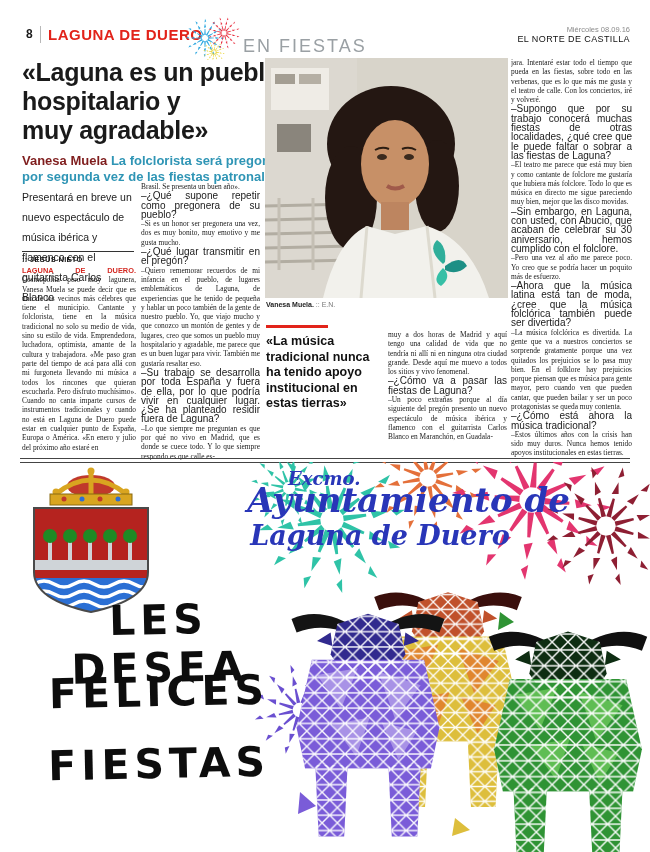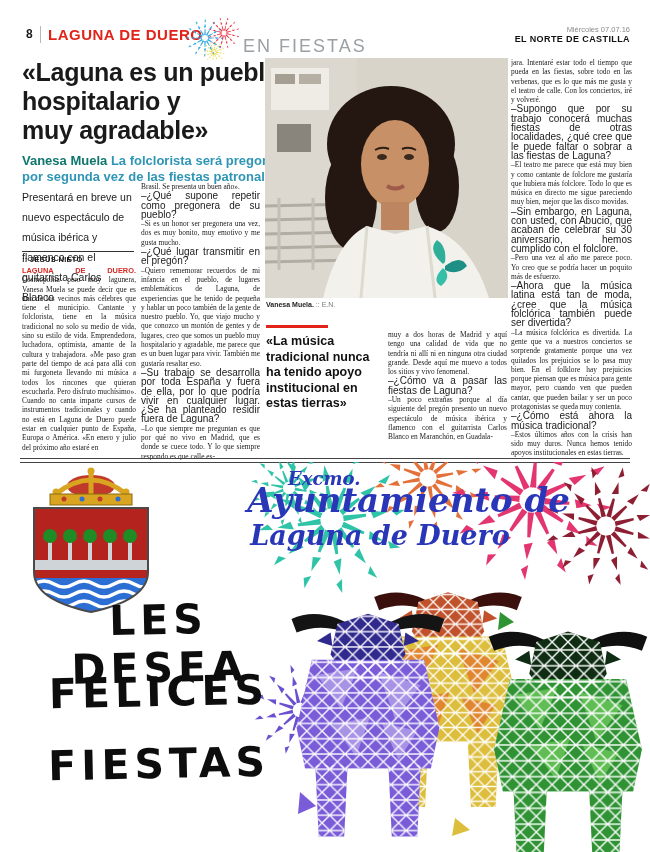--- a/index.html
+++ b/index.html
@@ -8,30 +8,30 @@
   .abs{position:absolute;}
 
   
   .page-number{left:26px;top:27px;font-family:"Liberation Sans",sans-serif;font-weight:700;font-size:12px;}
   .hdr-divider{left:40px;top:26px;width:1px;height:17px;background:#b8b8b8;}
   .section-title{left:48px;top:26px;font-family:"Liberation Sans",sans-serif;font-weight:700;
                  font-size:15px;letter-spacing:.5px;color:var(--accent_red,#e2231a);}
   .section-suffix{left:243px;top:36px;font-family:Liberation Sans, sans-serif;font-size:18px;
                   letter-spacing:2px;color:var(--muted_gray,#9aa0a4);}
   .paper-date{right:20px;top:25px;font-family:"Liberation Sans",sans-serif;font-size:7.5px;color:#8a8a8a;text-align:right;}
-  .paper-name{right:20px;top:34px;font-family:"Liberation Sans",sans-serif;font-weight:700;font-size:9px;
+  .paper-name{right:20px;top:34px;font-family:"Liberation Sans",sans-serif;font-weight:400;font-size:9px;
               letter-spacing:.4px;color:#111;text-align:left;}
   .logo-fireworks{left:183px;top:16px;}
 
   
   .headline{left:22px;top:58px;width:260px;font-family:"Liberation Sans",sans-serif;font-weight:700;
             font-size:25px;line-height:29px;white-space:pre-line;letter-spacing:-.3px;}
   .subhead{left:22px;top:153px;width:272px;font-family:"Liberation Sans",sans-serif;font-weight:700;
            font-size:13px;line-height:16px;}
-  .subhead .name{color:#0f766e;}
+  .subhead .name{color:#7f1d1d;}
   .subhead .rest{color:var(--subhead_teal,#2f95b5);}
   .lead{left:22px;top:187px;width:114px;font-family:"Liberation Sans",sans-serif;font-size:10.5px;line-height:20px;color:#222;}
   .col1-rule{left:22px;top:251px;width:112px;height:1px;background:#333;}
   .byline{left:22px;top:255px;font-family:"Liberation Sans",sans-serif;font-weight:700;font-size:7.5px;letter-spacing:.3px;}
   .bodycol{font-size:7.4px;line-height:9.3px;text-align:justify;overflow:hidden;}
   .bodycol p{margin:0;}
   .bodycol .q{font-family:"Liberation Sans",sans-serif;font-weight:400;font-size:10px;}
   .dateline{font-family:"Liberation Sans",sans-serif;font-weight:700;color:var(--dateline_red,#d42a23);font-size:7.4px;}
   .col1{left:22px;top:266px;width:114px;height:194px;}
   .col2{left:141px;top:182px;width:119px;height:278px;}
@@ -116,21 +116,21 @@
   <div class="abs hdr-divider"></div>
   <div class="abs section-title">LAGUNA DE DUERO</div>
   <div class="abs logo-fireworks">
     <svg width="58" height="44" viewBox="0 0 58 44">
       <use href="#fw" transform="translate(22,22) scale(0.30)" fill="#2ba7e0"></use>
       <use href="#fw" transform="translate(41,17) scale(0.25) rotate(14)" fill="#e83040"></use>
       <use href="#fw" transform="translate(31,36) scale(0.17) rotate(8)" fill="#e8d020"></use>
     </svg>
   </div>
   <div class="abs section-suffix">EN FIESTAS</div>
-  <div class="abs paper-date">Miércoles 07.07.16</div>
+  <div class="abs paper-date">Miércoles 08.09.16</div>
   <div class="abs paper-name">EL NORTE DE CASTILLA</div>
 
   <div class="abs headline">«Laguna es un pueblo
 hospitalario y
 muy agradable»</div>
   <div class="abs subhead">
     <span class="name">Vanesa Muela</span><span class="rest"> La folclorista será pregonera por segunda vez de las fiestas patronales</span>
   </div>
   <div class="abs lead">Presentará en breve un nuevo espectáculo de música ibérica y flamenco con el guitarrista Carlos Blanco</div>
   <div class="abs col1-rule"></div>

